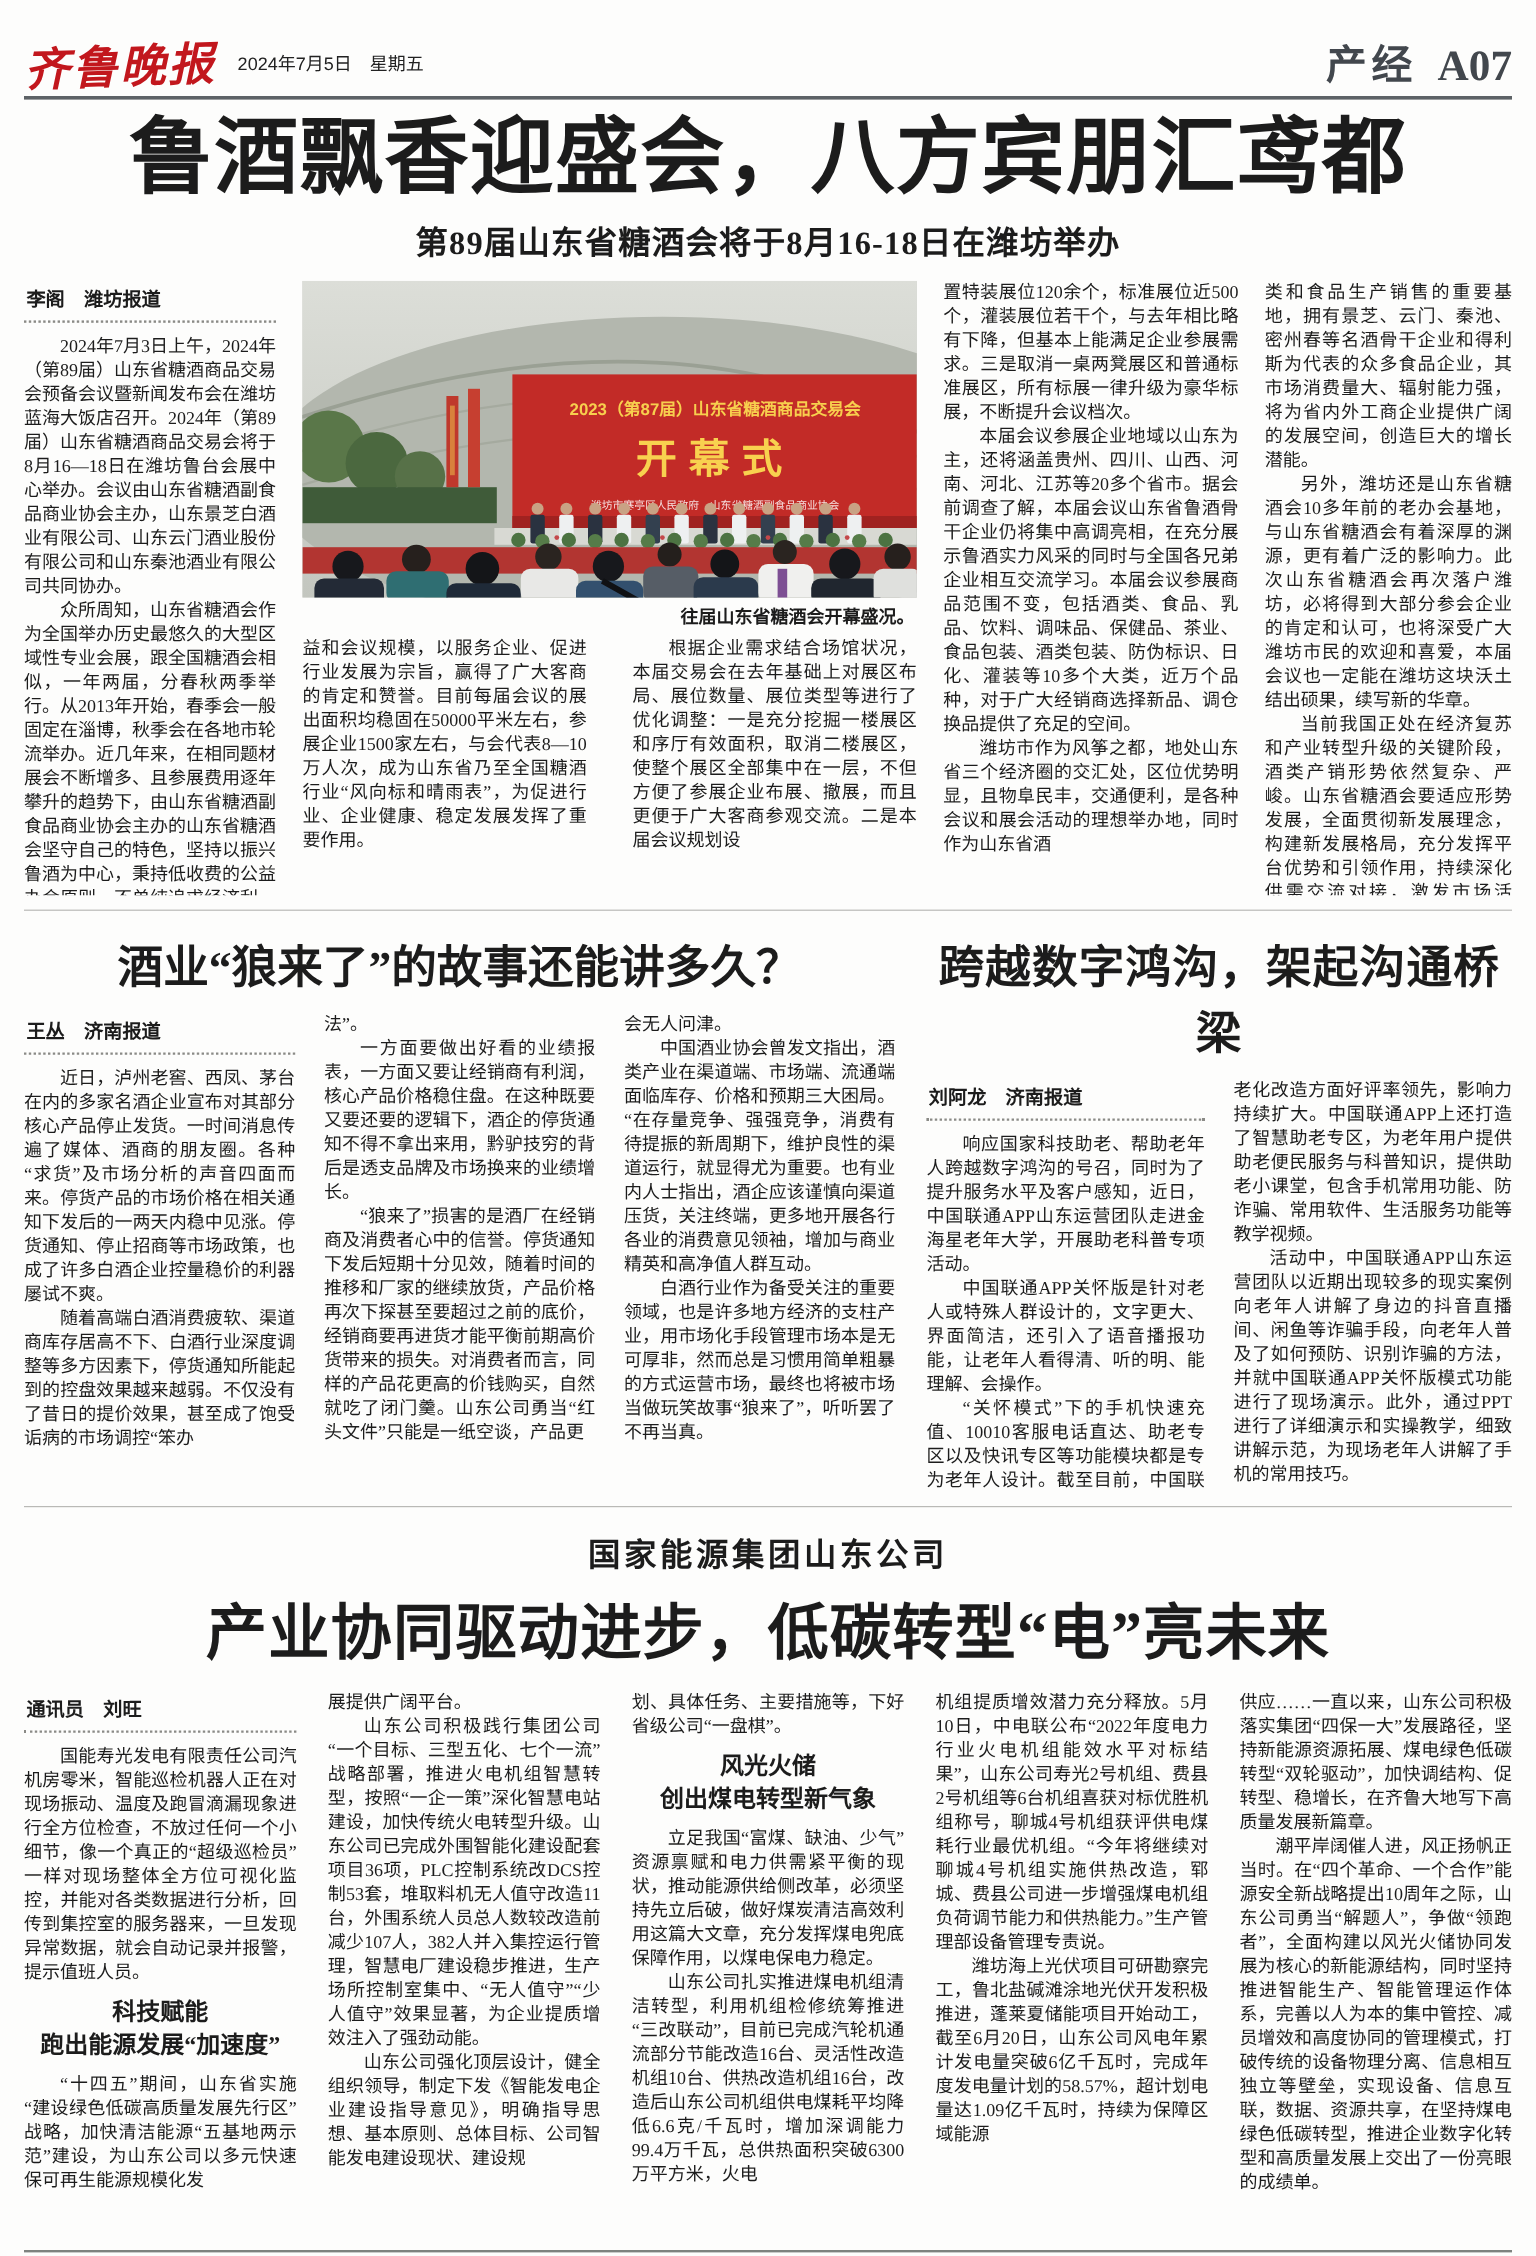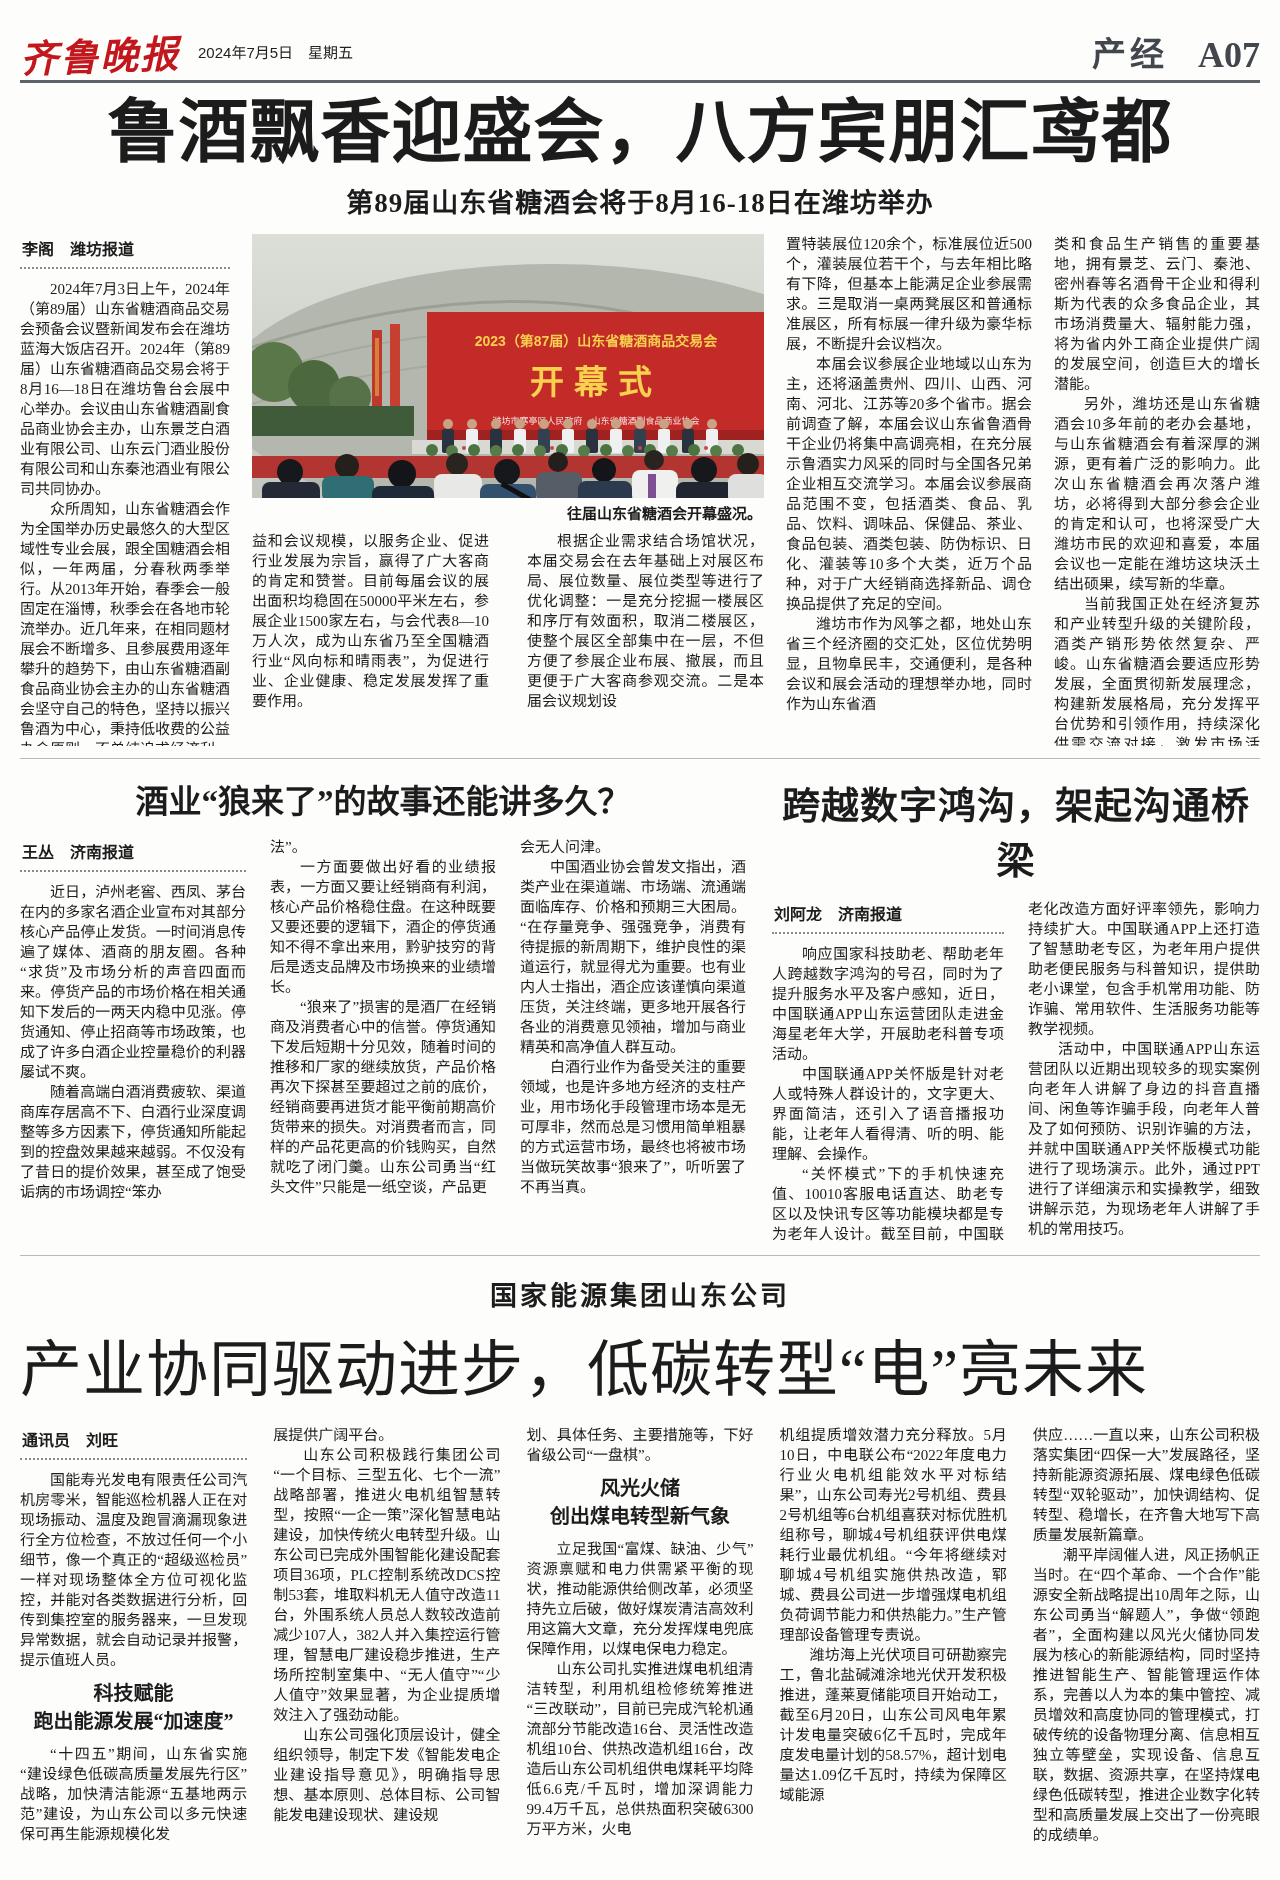--- a/index.html
+++ b/index.html
@@ -6,21 +6,21 @@
   .page{position:relative;width:1280px;height:1880px;margin:0 auto;background:#fdfdfc;
         box-sizing:border-box;padding:14px 20px 0 20px;overflow:hidden;
         font-family:"Liberation Serif","DejaVu Serif",serif;color:#1c1c1c;}
   
   .hdr{display:flex;justify-content:space-between;align-items:flex-end;height:62px;}
   .mast{display:flex;align-items:flex-end;gap:18px;}
   .logo{font-size:38px;font-weight:900;color:#c2171d;font-style:italic;
         transform:rotate(-2deg);letter-spacing:2px;line-height:1;
         font-family:"Liberation Serif",serif;}
   .date{font-size:15px;color:#222;padding-bottom:14px;font-family:"Liberation Sans",sans-serif;}
-  .section{font-weight:bold;color:#42474d;display:flex;gap:30px;align-items:flex-end;}
+  .section{font-weight:bold;color:#42474d;display:flex;gap:17px;align-items:flex-end;}
   .sec{font-size:34px;letter-spacing:4px;}
   .pno{font-size:36px;font-family:"Liberation Serif",serif;}
   .rule-thick{height:3px;background:#5d6266;margin:4px 0 8px 0;}
   .rule-thin{height:1px;background:#b9b9b6;margin:12px 0;}
   
   .byline{font-family:"Liberation Sans","DejaVu Sans",sans-serif;font-weight:bold;
           font-size:16px;padding:2px 0 7px 2px;border-bottom:2px dotted #8a8a86;
           margin-bottom:10px;}
   .col{box-sizing:border-box;}
   .para{margin:0;font-size:15px;line-height:20px;text-align:justify;text-indent:2em;}
@@ -41,27 +41,27 @@
                   font-size:15px;text-align:right;padding:4px 2px 8px 0;}
   .midcols{display:flex;gap:38px;flex:1;overflow:hidden;}
   .midcols .col{flex:1;}
   .colD{width:246px;flex:none;}
   .colE{width:206px;flex:none;}
   
   .row2{display:flex;gap:26px;height:472px;overflow:hidden;}
   .art2{width:726px;flex:none;}
   .art3{flex:1;}
   .row2 h2{margin:4px 0 14px 0;text-align:center;font-weight:900;}
-  .art2 h2{font-size:33px;}
+  .art2 h2{font-size:38px;}
   .art3 h2{font-size:38px;letter-spacing:1px;}
   .cols3{display:flex;gap:24px;height:388px;overflow:hidden;}
   .cols3 .col{flex:1;}
   
   .a4kicker{text-align:center;font-size:27px;font-weight:600;letter-spacing:3px;margin-top:18px;}
-  .a4 h2{margin:6px 0 16px 0;text-align:left;font-size:62px;font-weight:400;letter-spacing:1px;}
+  .a4 h2{margin:6px 0 16px 0;text-align:center;font-size:51px;font-weight:700;letter-spacing:1px;}
   .cols5{display:flex;gap:26px;height:452px;overflow:hidden;}
   .cols5 .col{flex:1;}
   
   .foot{margin-top:14px;border-top:2px solid #7e827f;padding:6px 4px;
         font-family:"Liberation Sans",sans-serif;font-size:15px;display:flex;gap:40px;}
 </style>
 </head>
 <body>
 
 <div class="page">

